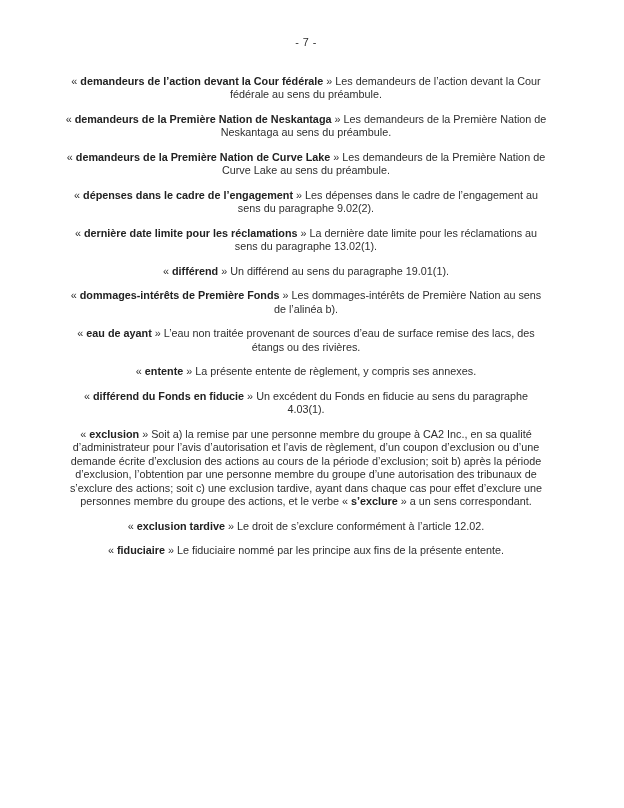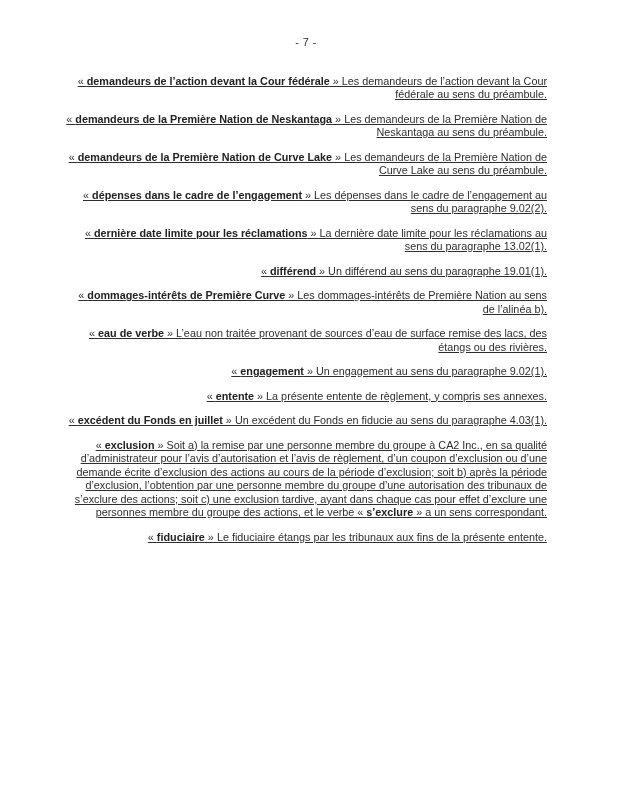--- a/index.html
+++ b/index.html
@@ -26,22 +26,21 @@
     text-align: center;
     font-size: 10.8px;
     line-height: 13.5px;
     margin: 0 0 25px 0;
     letter-spacing: 0.5px;
   }
   .definitions p.def {
     font-size: 10.8px;
     line-height: 13.5px;
     margin: 0 0 11px 0;
-    text-align: right;
-    text-decoration: underline;
+    text-align: center;
   }
   .definitions p.def:last-child {
     margin-bottom: 0;
   }
   .b {
     font-weight: bold;
     color: #222222;
   }
   .n {
     font-weight: normal;
@@ -52,21 +51,21 @@
 
 <div class="page">
   <div class="page-number">- 7 -</div>
   <div class="definitions" id="definitions">
       <p class="def"><span class="n">« </span><span class="b">demandeurs de l’action devant la Cour fédérale</span><span class="n"> » Les demandeurs de l’action devant la Cour fédérale au sens du préambule.</span></p>
       <p class="def"><span class="n">« </span><span class="b">demandeurs de la Première Nation de Neskantaga</span><span class="n"> » Les demandeurs de la Première Nation de Neskantaga au sens du préambule.</span></p>
       <p class="def"><span class="n">« </span><span class="b">demandeurs de la Première Nation de Curve Lake</span><span class="n"> » Les demandeurs de la Première Nation de Curve Lake au sens du préambule.</span></p>
       <p class="def"><span class="n">« </span><span class="b">dépenses dans le cadre de l’engagement</span><span class="n"> » Les dépenses dans le cadre de l’engagement au sens du paragraphe 9.02(2).</span></p>
       <p class="def"><span class="n">« </span><span class="b">dernière date limite pour les réclamations</span><span class="n"> » La dernière date limite pour les réclamations au sens du paragraphe 13.02(1).</span></p>
       <p class="def"><span class="n">« </span><span class="b">différend</span><span class="n"> » Un différend au sens du paragraphe 19.01(1).</span></p>
-      <p class="def"><span class="n">« </span><span class="b">dommages-intérêts de Première Curve</span><span class="n"> » Les dommages-intérêts de Première Nation au sens de l’alinéa b).</span></p>
-      <p class="def"><span class="n">« </span><span class="b">eau de verbe</span><span class="n"> » L’eau non traitée provenant de sources d’eau de surface remise des lacs, des étangs ou des rivières.</span></p>
-      <p class="def"><span class="n">« </span><span class="b">engagement</span><span class="n"> » Un engagement au sens du paragraphe 9.02(1).</span></p>
+      <p class="def"><span class="n">« </span><span class="b">dommages-intérêts de Première Fonds</span><span class="n"> » Les dommages-intérêts de Première Nation au sens de l’alinéa b).</span></p>
+      <p class="def"><span class="n">« </span><span class="b">eau de ayant</span><span class="n"> » L’eau non traitée provenant de sources d’eau de surface remise des lacs, des étangs ou des rivières.</span></p>
       <p class="def"><span class="n">« </span><span class="b">entente</span><span class="n"> » La présente entente de règlement, y compris ses annexes.</span></p>
-      <p class="def"><span class="n">« </span><span class="b">excédent du Fonds en juillet</span><span class="n"> » Un excédent du Fonds en fiducie au sens du paragraphe 4.03(1).</span></p>
+      <p class="def"><span class="n">« </span><span class="b">différend du Fonds en fiducie</span><span class="n"> » Un excédent du Fonds en fiducie au sens du paragraphe 4.03(1).</span></p>
       <p class="def"><span class="n">« </span><span class="b">exclusion</span><span class="n"> » Soit a) la remise par une personne membre du groupe à CA2 Inc., en sa qualité d’administrateur pour l’avis d’autorisation et l’avis de règlement, d’un coupon d’exclusion ou d’une demande écrite d’exclusion des actions au cours de la période d’exclusion; soit b) après la période d’exclusion, l’obtention par une personne membre du groupe d’une autorisation des tribunaux de s’exclure des actions; soit c) une exclusion tardive, ayant dans chaque cas pour effet d’exclure une personnes membre du groupe des actions, et le verbe « </span><span class="b">s’exclure</span><span class="n"> » a un sens correspondant.</span></p>
-      <p class="def"><span class="n">« </span><span class="b">fiduciaire</span><span class="n"> » Le fiduciaire étangs par les tribunaux aux fins de la présente entente.</span></p>
+      <p class="def"><span class="n">« </span><span class="b">exclusion tardive</span><span class="n"> » Le droit de s’exclure conformément à l’article 12.02.</span></p>
+      <p class="def"><span class="n">« </span><span class="b">fiduciaire</span><span class="n"> » Le fiduciaire nommé par les principe aux fins de la présente entente.</span></p>
     </div>
 </div>
 
 </body></html>

